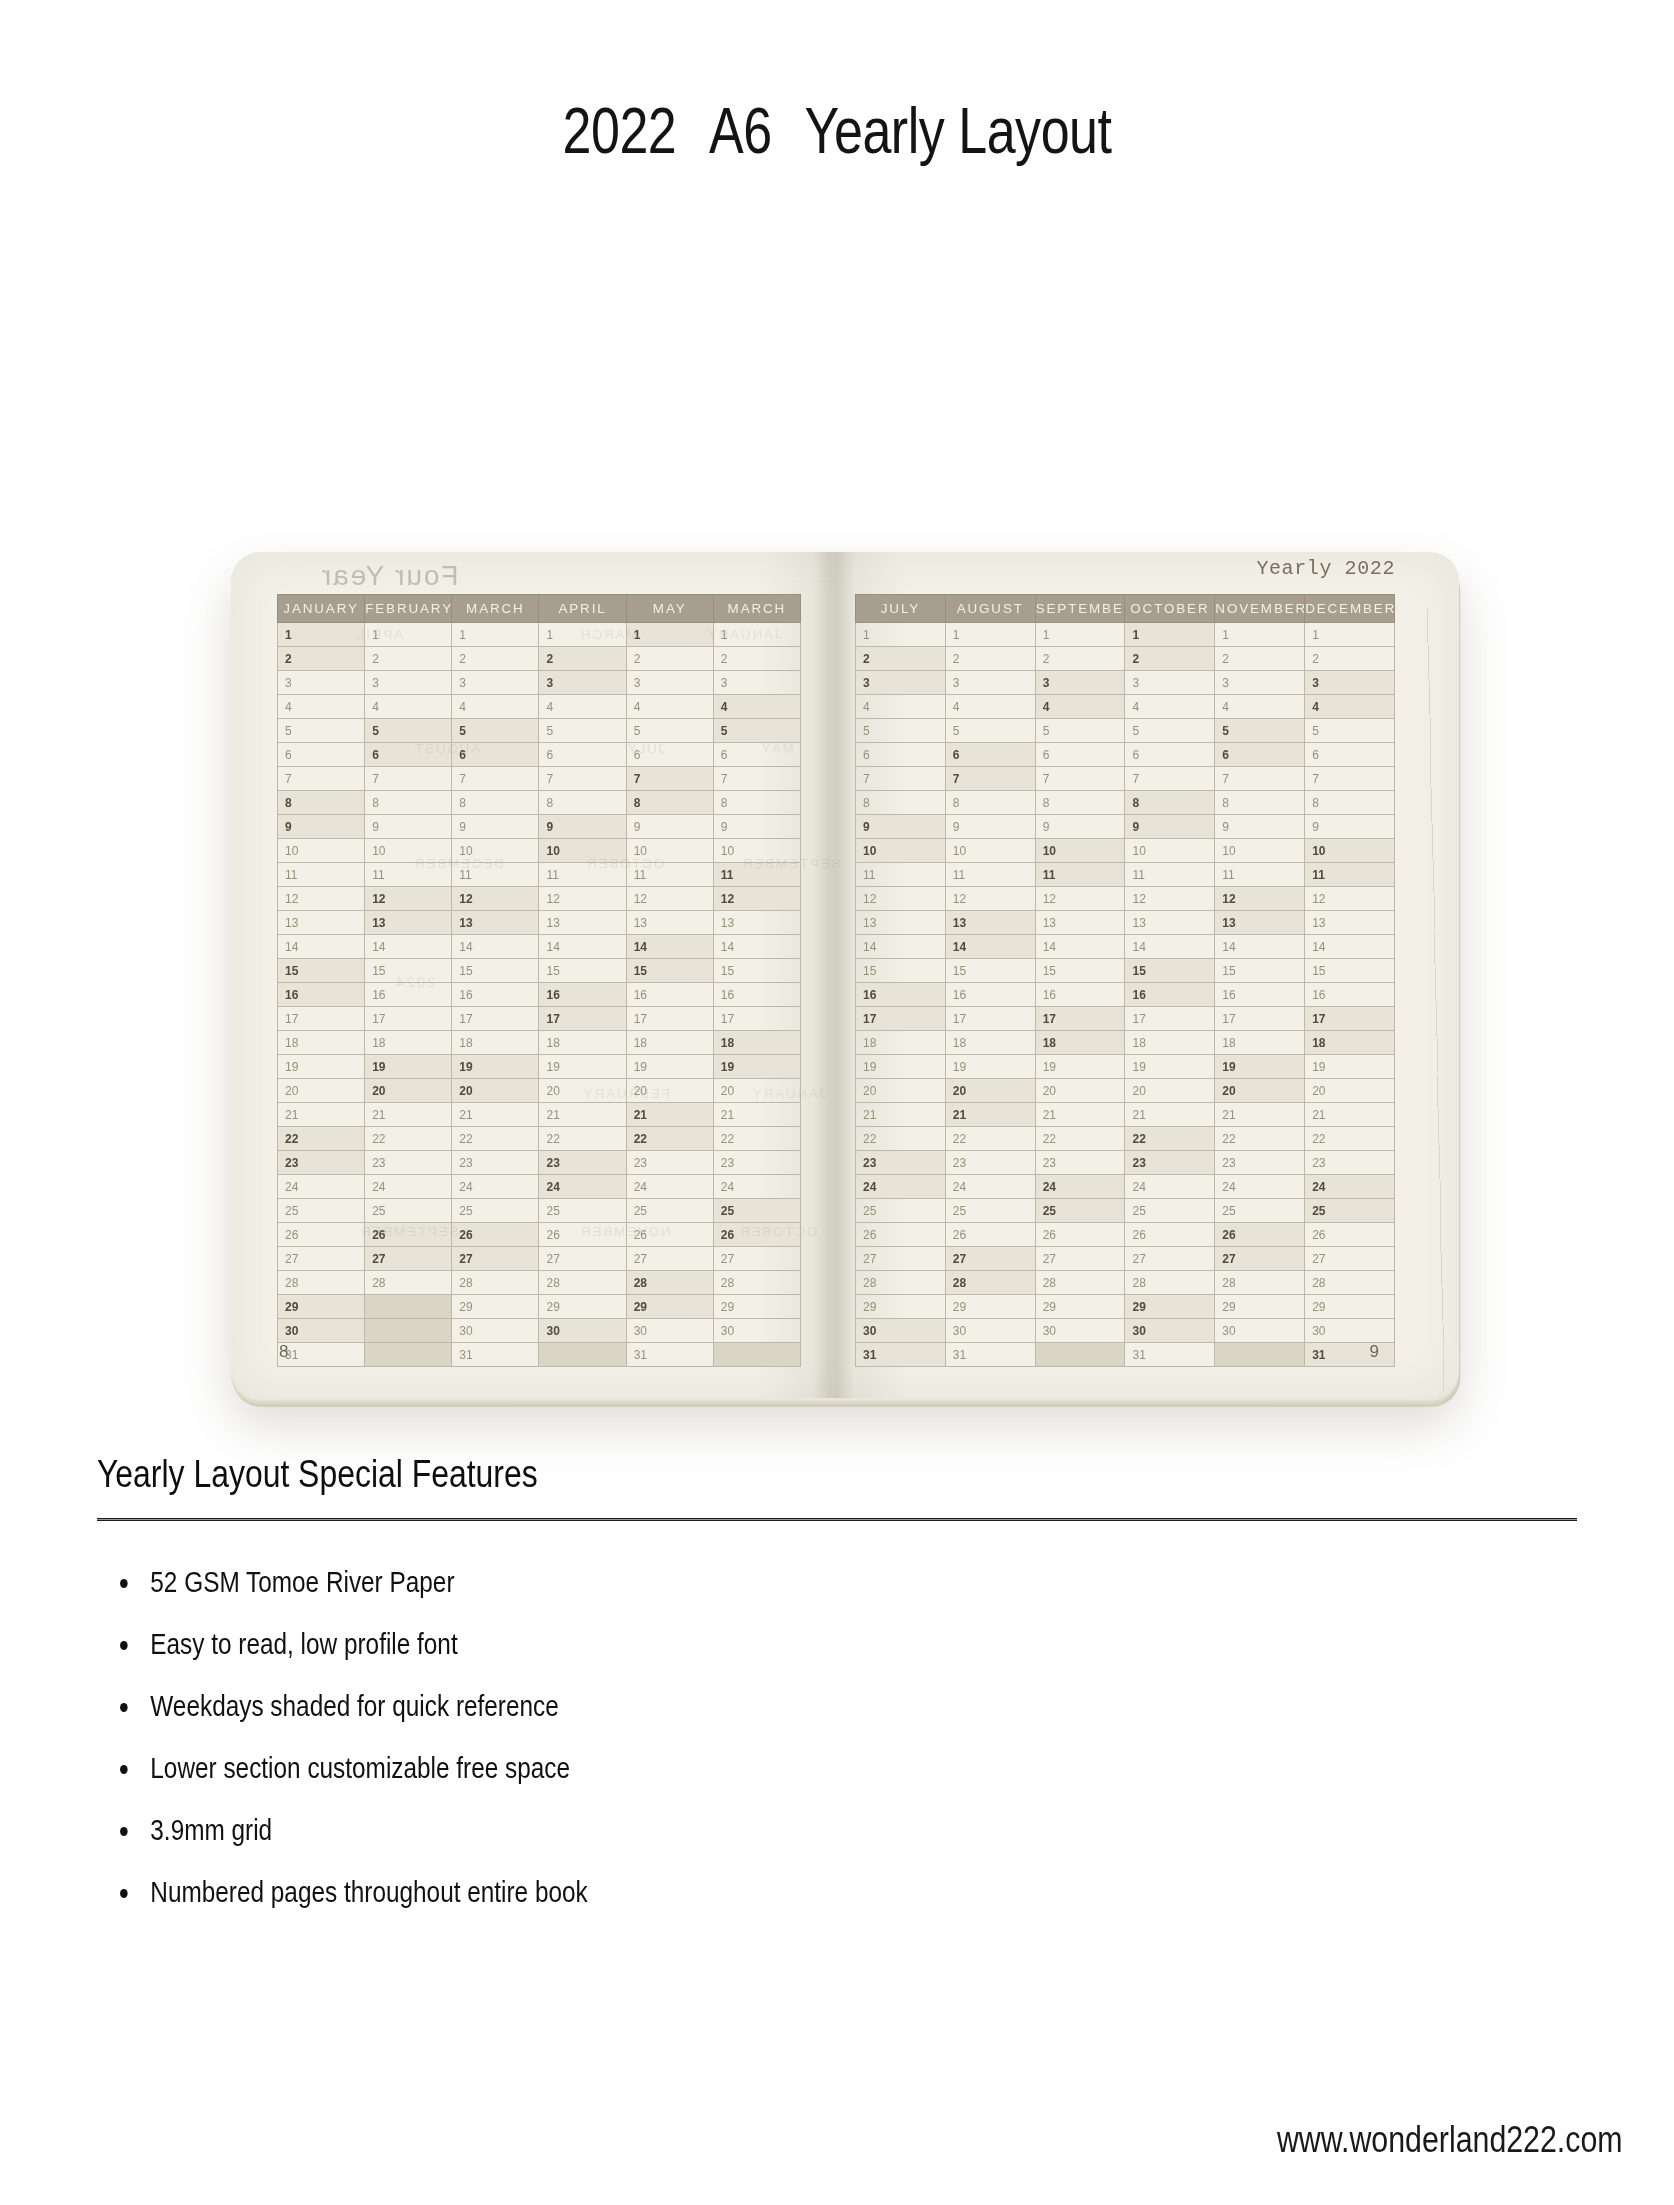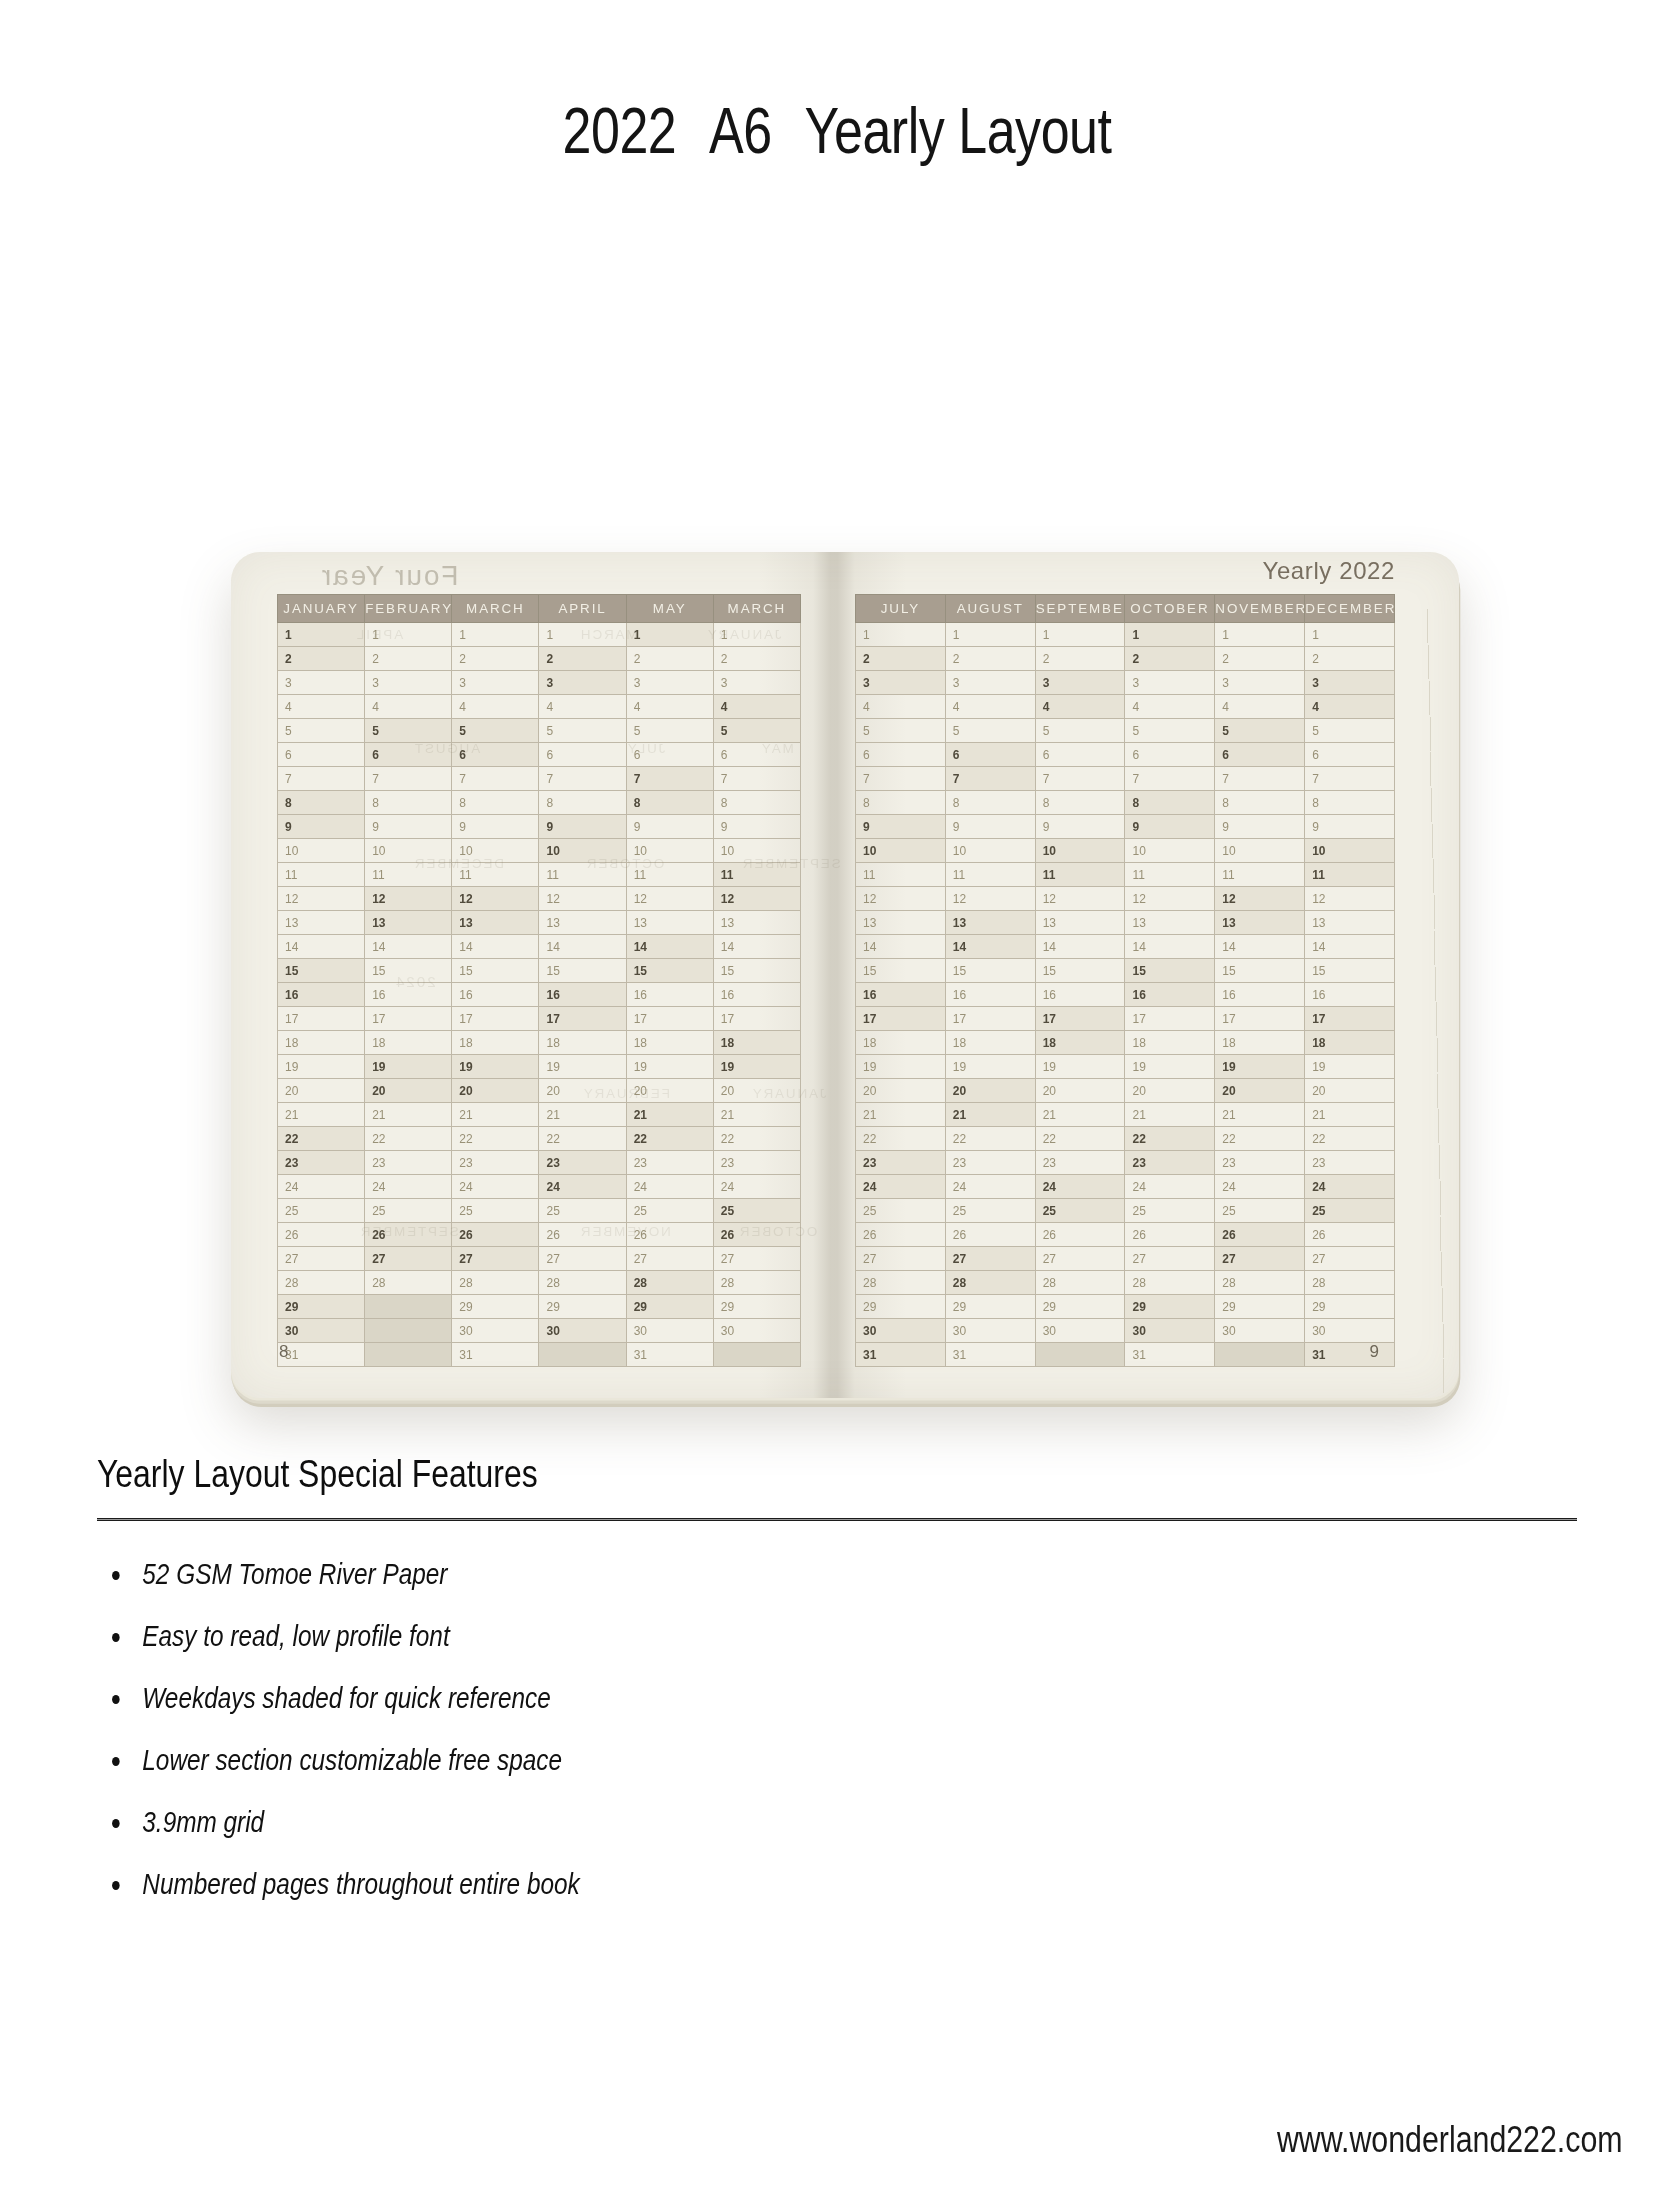--- a/index.html
+++ b/index.html
@@ -44,22 +44,23 @@
       rgba(0,0,0,0) 55%);
   }
   .page-sheen {
     position: absolute; inset: 0; border-radius: inherit; pointer-events: none;
     box-shadow: inset 0 0 45px rgba(125, 115, 92, 0.09);
   }
 
   .yearly-heading {
     position: absolute; left: 624px; top: 5.1px; width: 540px;
     text-align: right;
-    font-size: 24px; letter-spacing: 0.6px;
+    font-size: 20px; letter-spacing: 0.6px;
     color: #786f60;
+    font-family: Liberation Mono, monospace;
   }
 
   .ghost {
     position: absolute;
     transform: scaleX(-1);
     color: #7d7560;
     letter-spacing: 1.9px;
     white-space: nowrap;
     pointer-events: none;
   }
@@ -128,21 +129,21 @@
     transform: scaleX(0.84); transform-origin: 0 50%;
     white-space: nowrap;
   }
   .features-rule {
     position: absolute; left: 97px; top: 1518px;
     width: 1480px; height: 3.2px;
     background: linear-gradient(#1c1c1c 0 1.3px, #9a9a9a 1.3px 1.9px, #1c1c1c 1.9px 3.2px);
   }
   ul.features-list {
     position: absolute; left: 102px; top: 1560px;
-    margin: 0; padding: 0; list-style: none; font-style: italic;
+    margin: 8px; padding: 0; list-style: none;
   }
   ul.features-list li {
     position: relative;
     height: 29px; margin-bottom: 33px;
     font-size: 29px; line-height: 29px; color: #111111;
     padding-left: 48px;
     transform: scaleX(0.84); transform-origin: 0 50%;
     white-space: nowrap;
   }
   ul.features-list li .dot {

